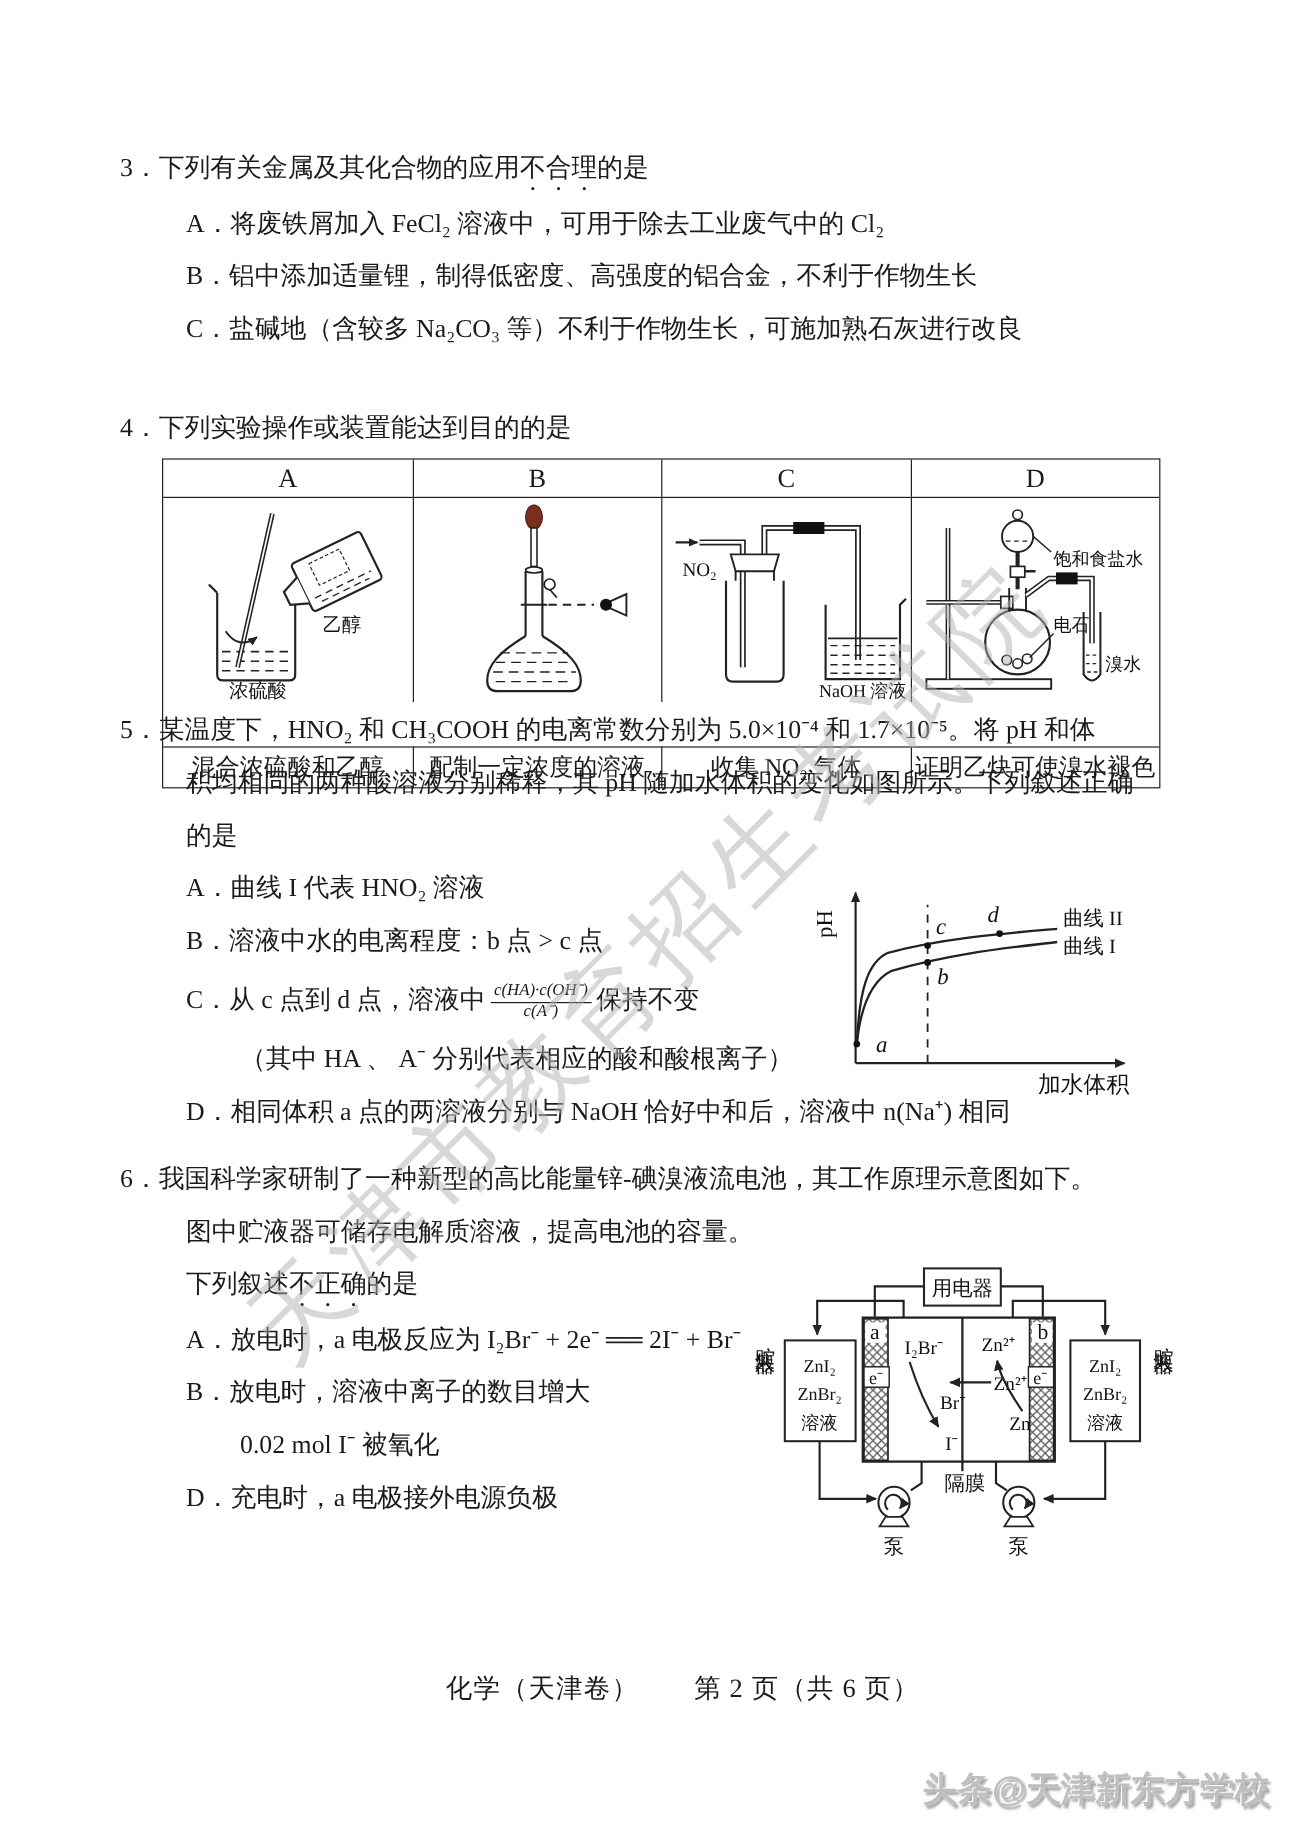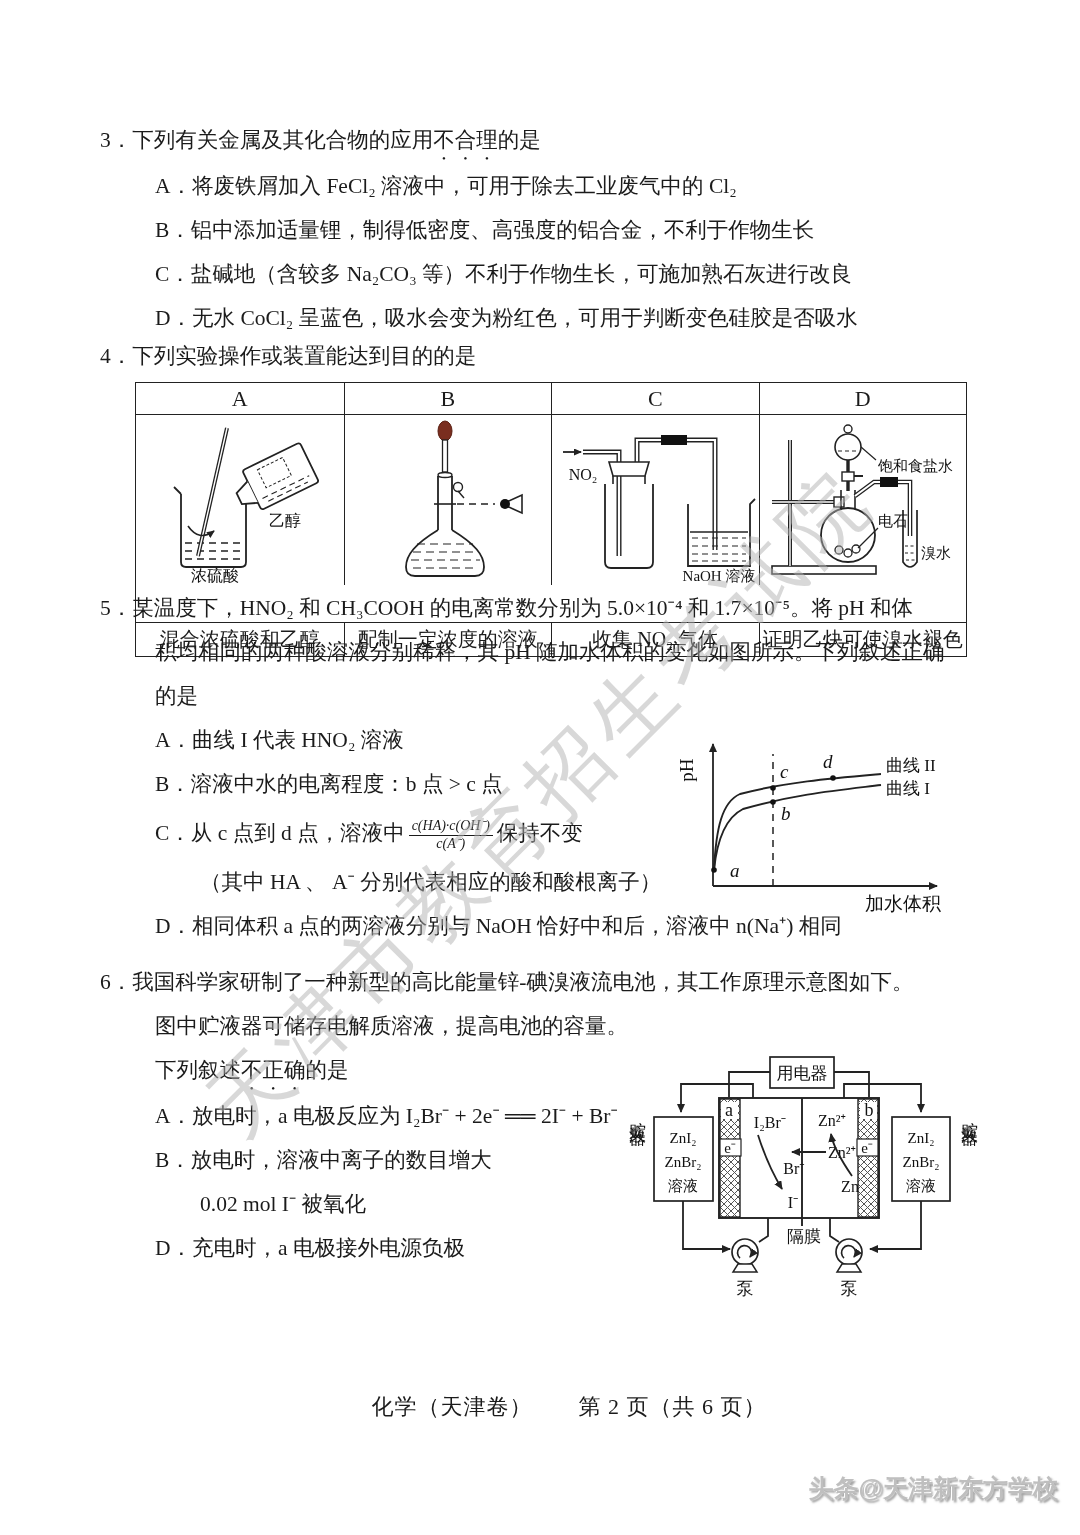--- a/index.html
+++ b/index.html
@@ -36,40 +36,39 @@
   .v-label{ position:absolute; writing-mode:vertical-rl; text-orientation:upright;
             font-size:17px; letter-spacing:4px; color:#111; }
   .watermark {
     position:absolute; left:40px; top:748px; width:1000px; text-align:center;
     font-size:82px; letter-spacing:8px; color:rgba(178,178,178,0.5);
     transform:rotate(-45deg); pointer-events:none; white-space:nowrap;
     font-family:"Liberation Serif", serif; z-index:5;
   }
   .footer { position:absolute; left:0; top:1392px; width:100%; text-align:center;
             font-size:22px; letter-spacing:1px;margin-left:29px; }
-  .credit { position:absolute; right:22px; top:1472px; font-size:25px; font-weight:700;
+  .credit { position:absolute; right:22px; top:1472px; font-size:29px; font-weight:700;
             font-family:"Liberation Sans", sans-serif; color:#bfbfbf;
             text-shadow:-1px -1px 0 #fff, 2px 2px 2px rgba(90,90,90,0.55); }
   svg text { fill:#111; font-family:"Liberation Serif", serif; }
 </style>
 </head>
 <body>
 
 <div class="page">
 
   <div class="watermark">天津市教育招生考试院</div>
 
   <div class="blk" style="top:118px;">
     <div class="line">
       <span>3．</span><span>下列有关金属及其化合物的应用</span><span class="em-dots">不合理</span><span>的是</span>
     </div>
     <div class="opt"><span>A．</span><span>将废铁屑加入 FeCl₂ 溶液中，可用于除去工业废气中的 Cl₂</span></div>
     <div class="opt"><span>B．</span><span>铝中添加适量锂，制得低密度、高强度的铝合金，不利于作物生长</span></div>
     <div class="opt"><span>C．</span><span>盐碱地（含较多 Na₂CO₃ 等）不利于作物生长，可施加熟石灰进行改良</span></div>
-    <div class="opt"><span>D．</span><span>无水 CoCl₂ 呈蓝色，吸水会变为粉红色，可用于判断变色硅胶是否吸水</span></div>
   </div>
 
   <div class="blk" style="top:334px;">
     <div class="line">
       <span>4．</span><span>下列实验操作或装置能达到目的的是</span>
     </div>
   </div>
 
   <div class="q4-table">
     <div class="h-cell">A</div>

